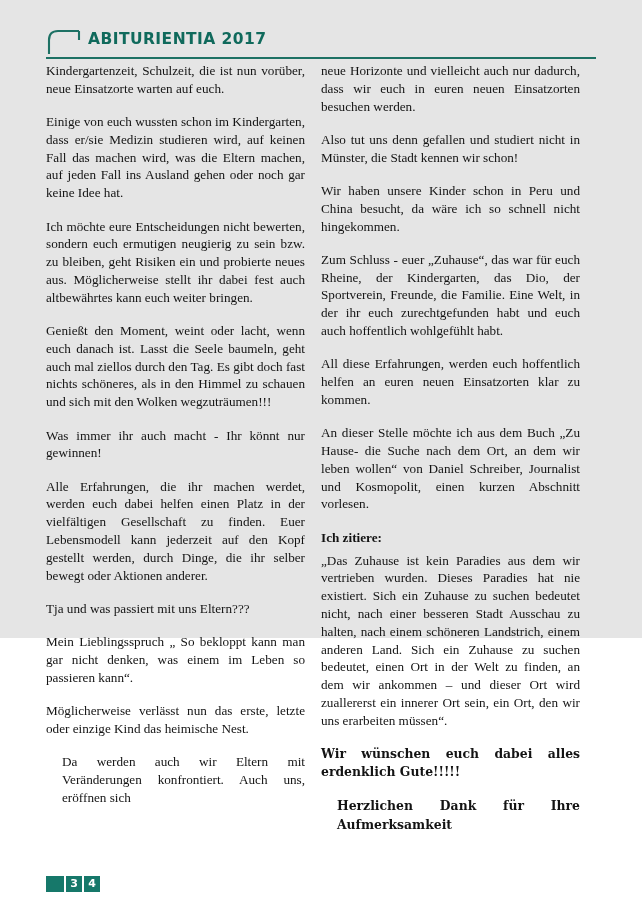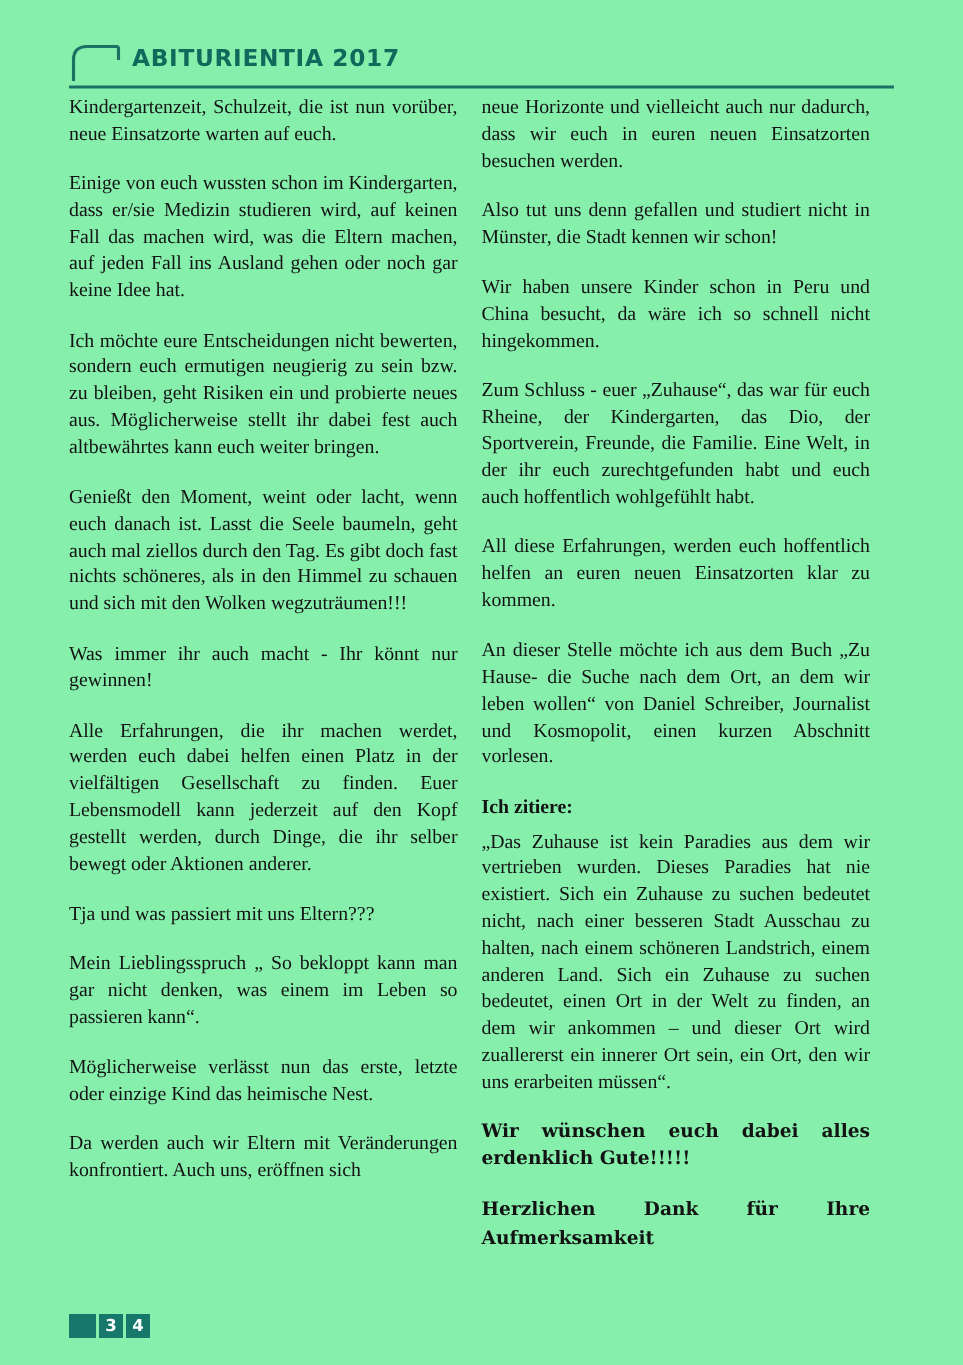--- a/index.html
+++ b/index.html
@@ -13,22 +13,22 @@
     height: 910px;
     position: relative;
     font-family: "Liberation Sans", sans-serif;
     overflow: hidden;
   }
 
   .page {
     position: absolute;
     left: 0; top: 0;
     width: 642px;
-    height: 910px;
-    background: #86efac;
+    height: 638px;
+    background: #e5e5e5;
   }
 
   
   .masthead {
     position: absolute;
     left: 46px;
     top: 26px;
     width: 550px;
     height: 34px;
   }
@@ -80,21 +80,21 @@
   p.para {
     margin: 0 0 15.5px 0;
     font-family: "Liberation Serif", "DejaVu Serif", serif;
     font-size: 13.2px;
     line-height: 17.8px;
     color: #131313;
     text-align: justify;
     text-justify: inter-word;
     hyphens: manual;
   }
-  p.para:last-child { margin-bottom: 0; }
+  p.para:last-child { margin-bottom: 0; margin-left: 16px; }
   p.para.heading {
     font-weight: bold;
     margin-bottom: 5px;
   }
   p.para.serif-alt {
     font-family: "DejaVu Serif", "Liberation Serif", serif;
     font-weight: bold;
     font-size: 12.4px;
     line-height: 18.4px;
   }

